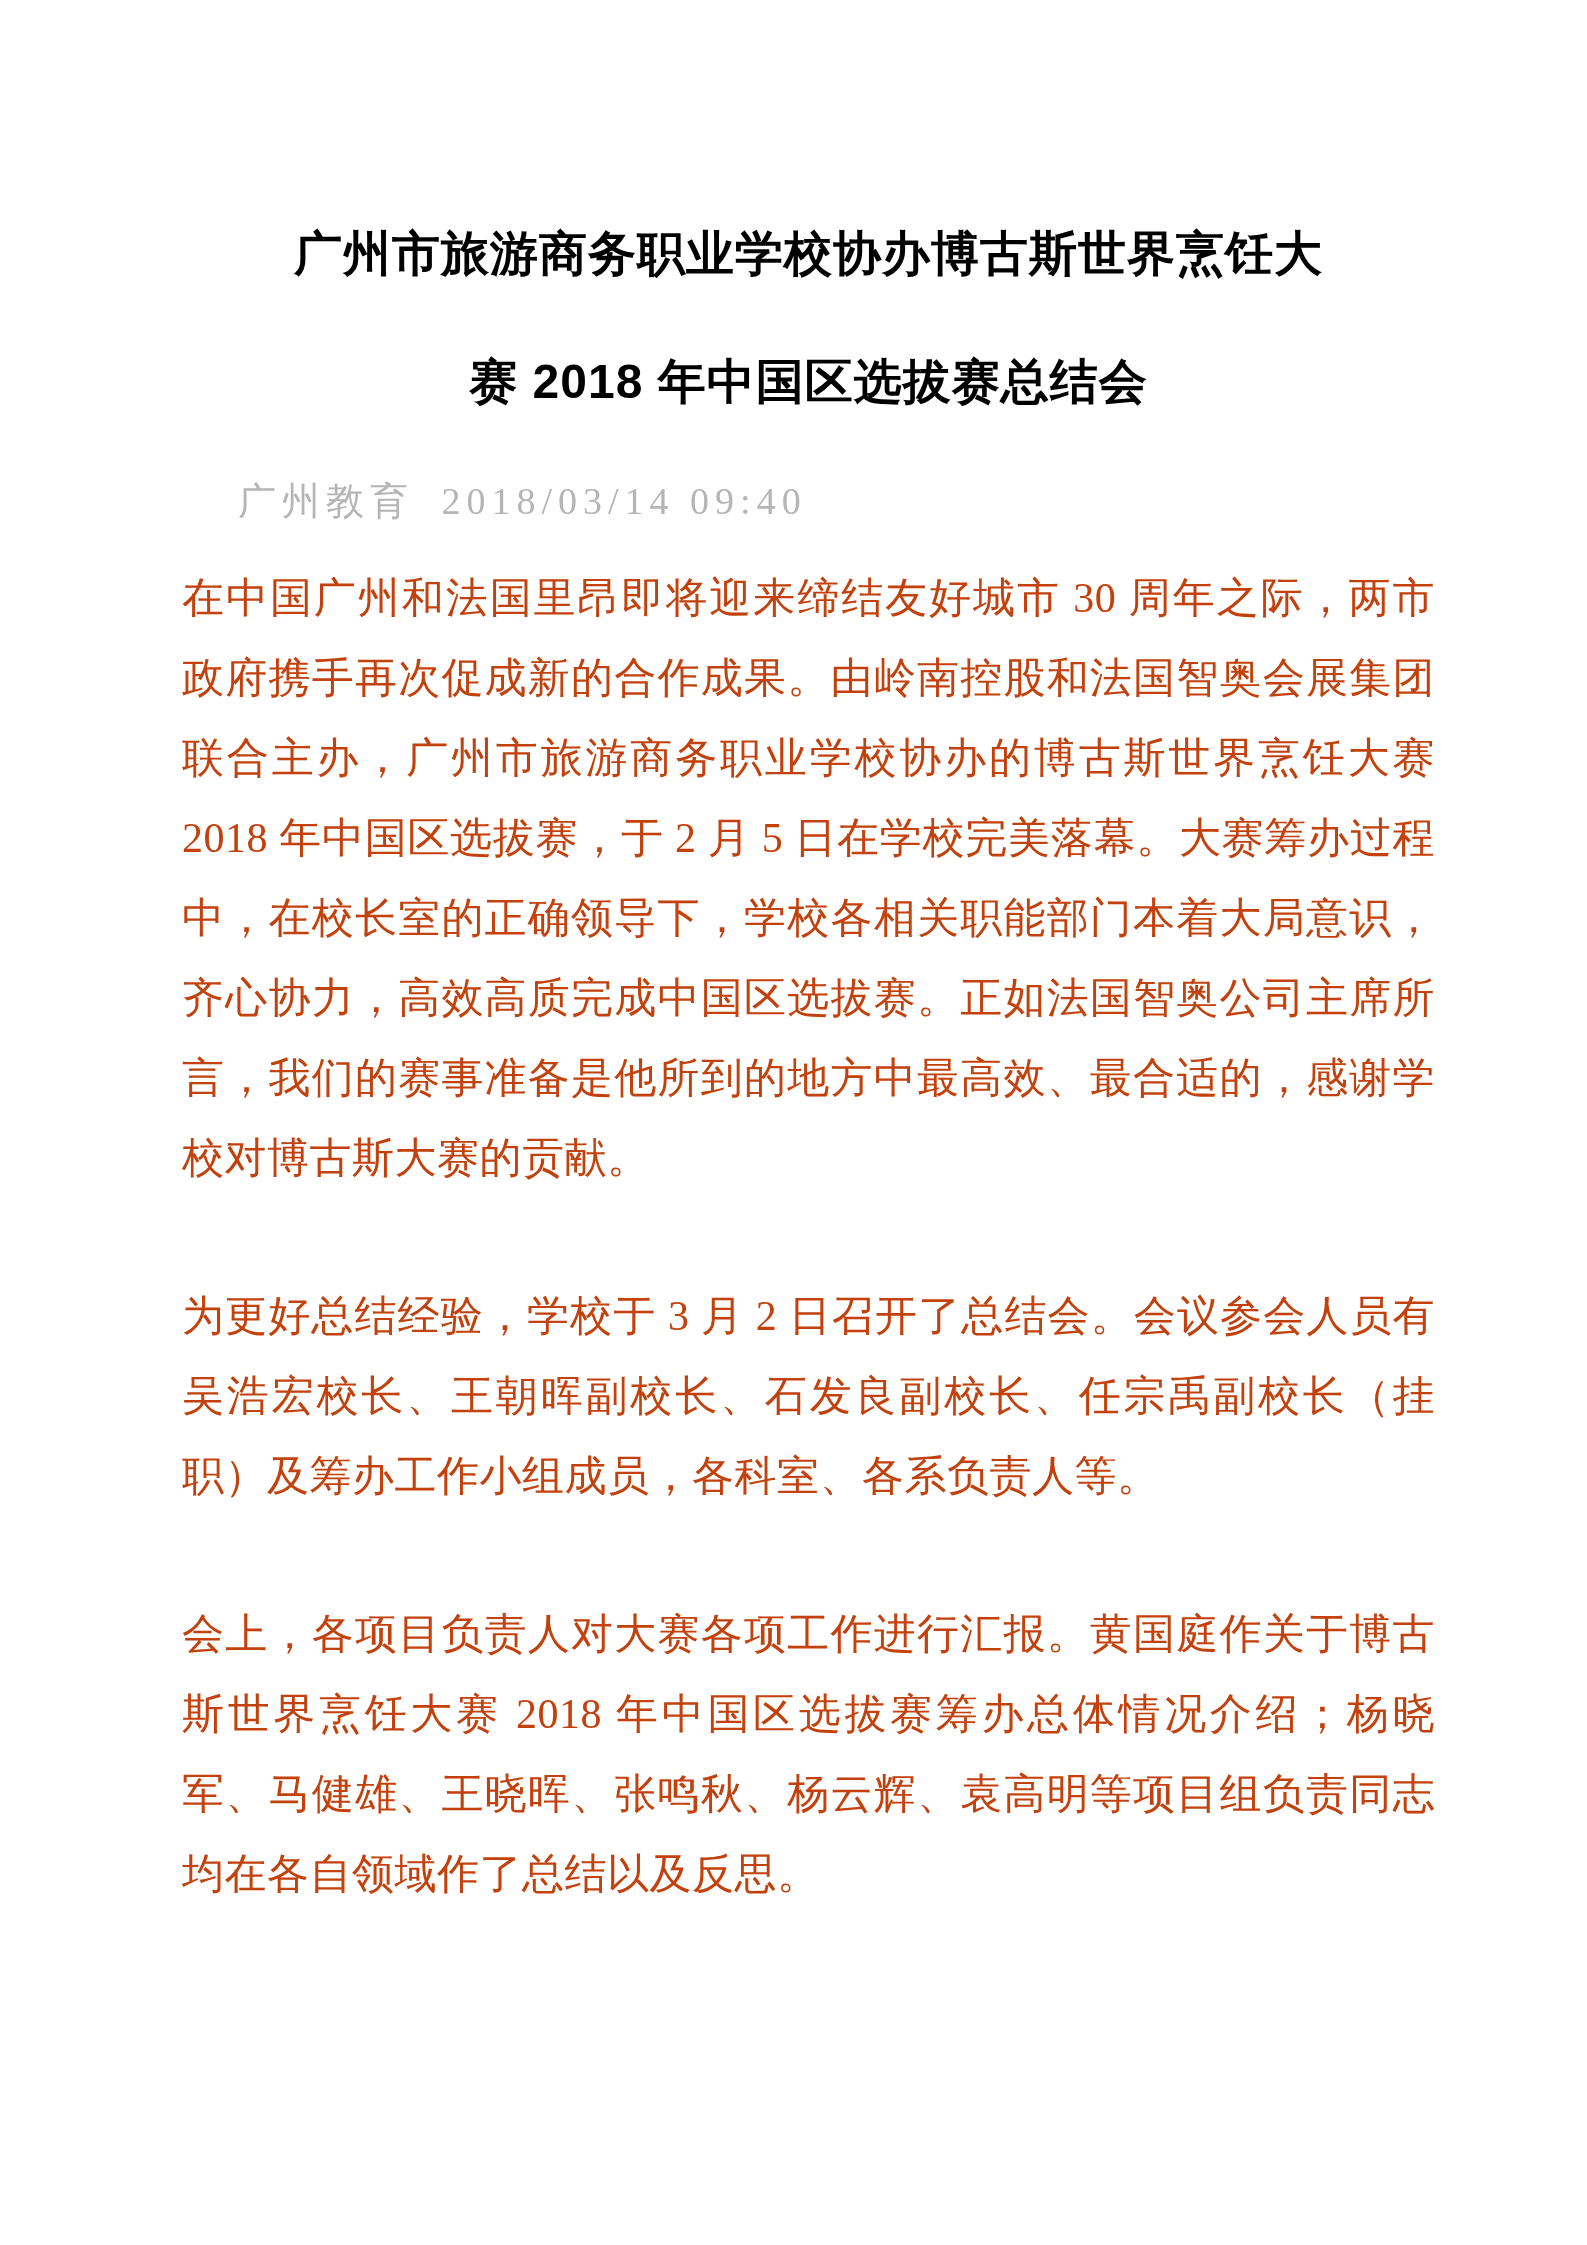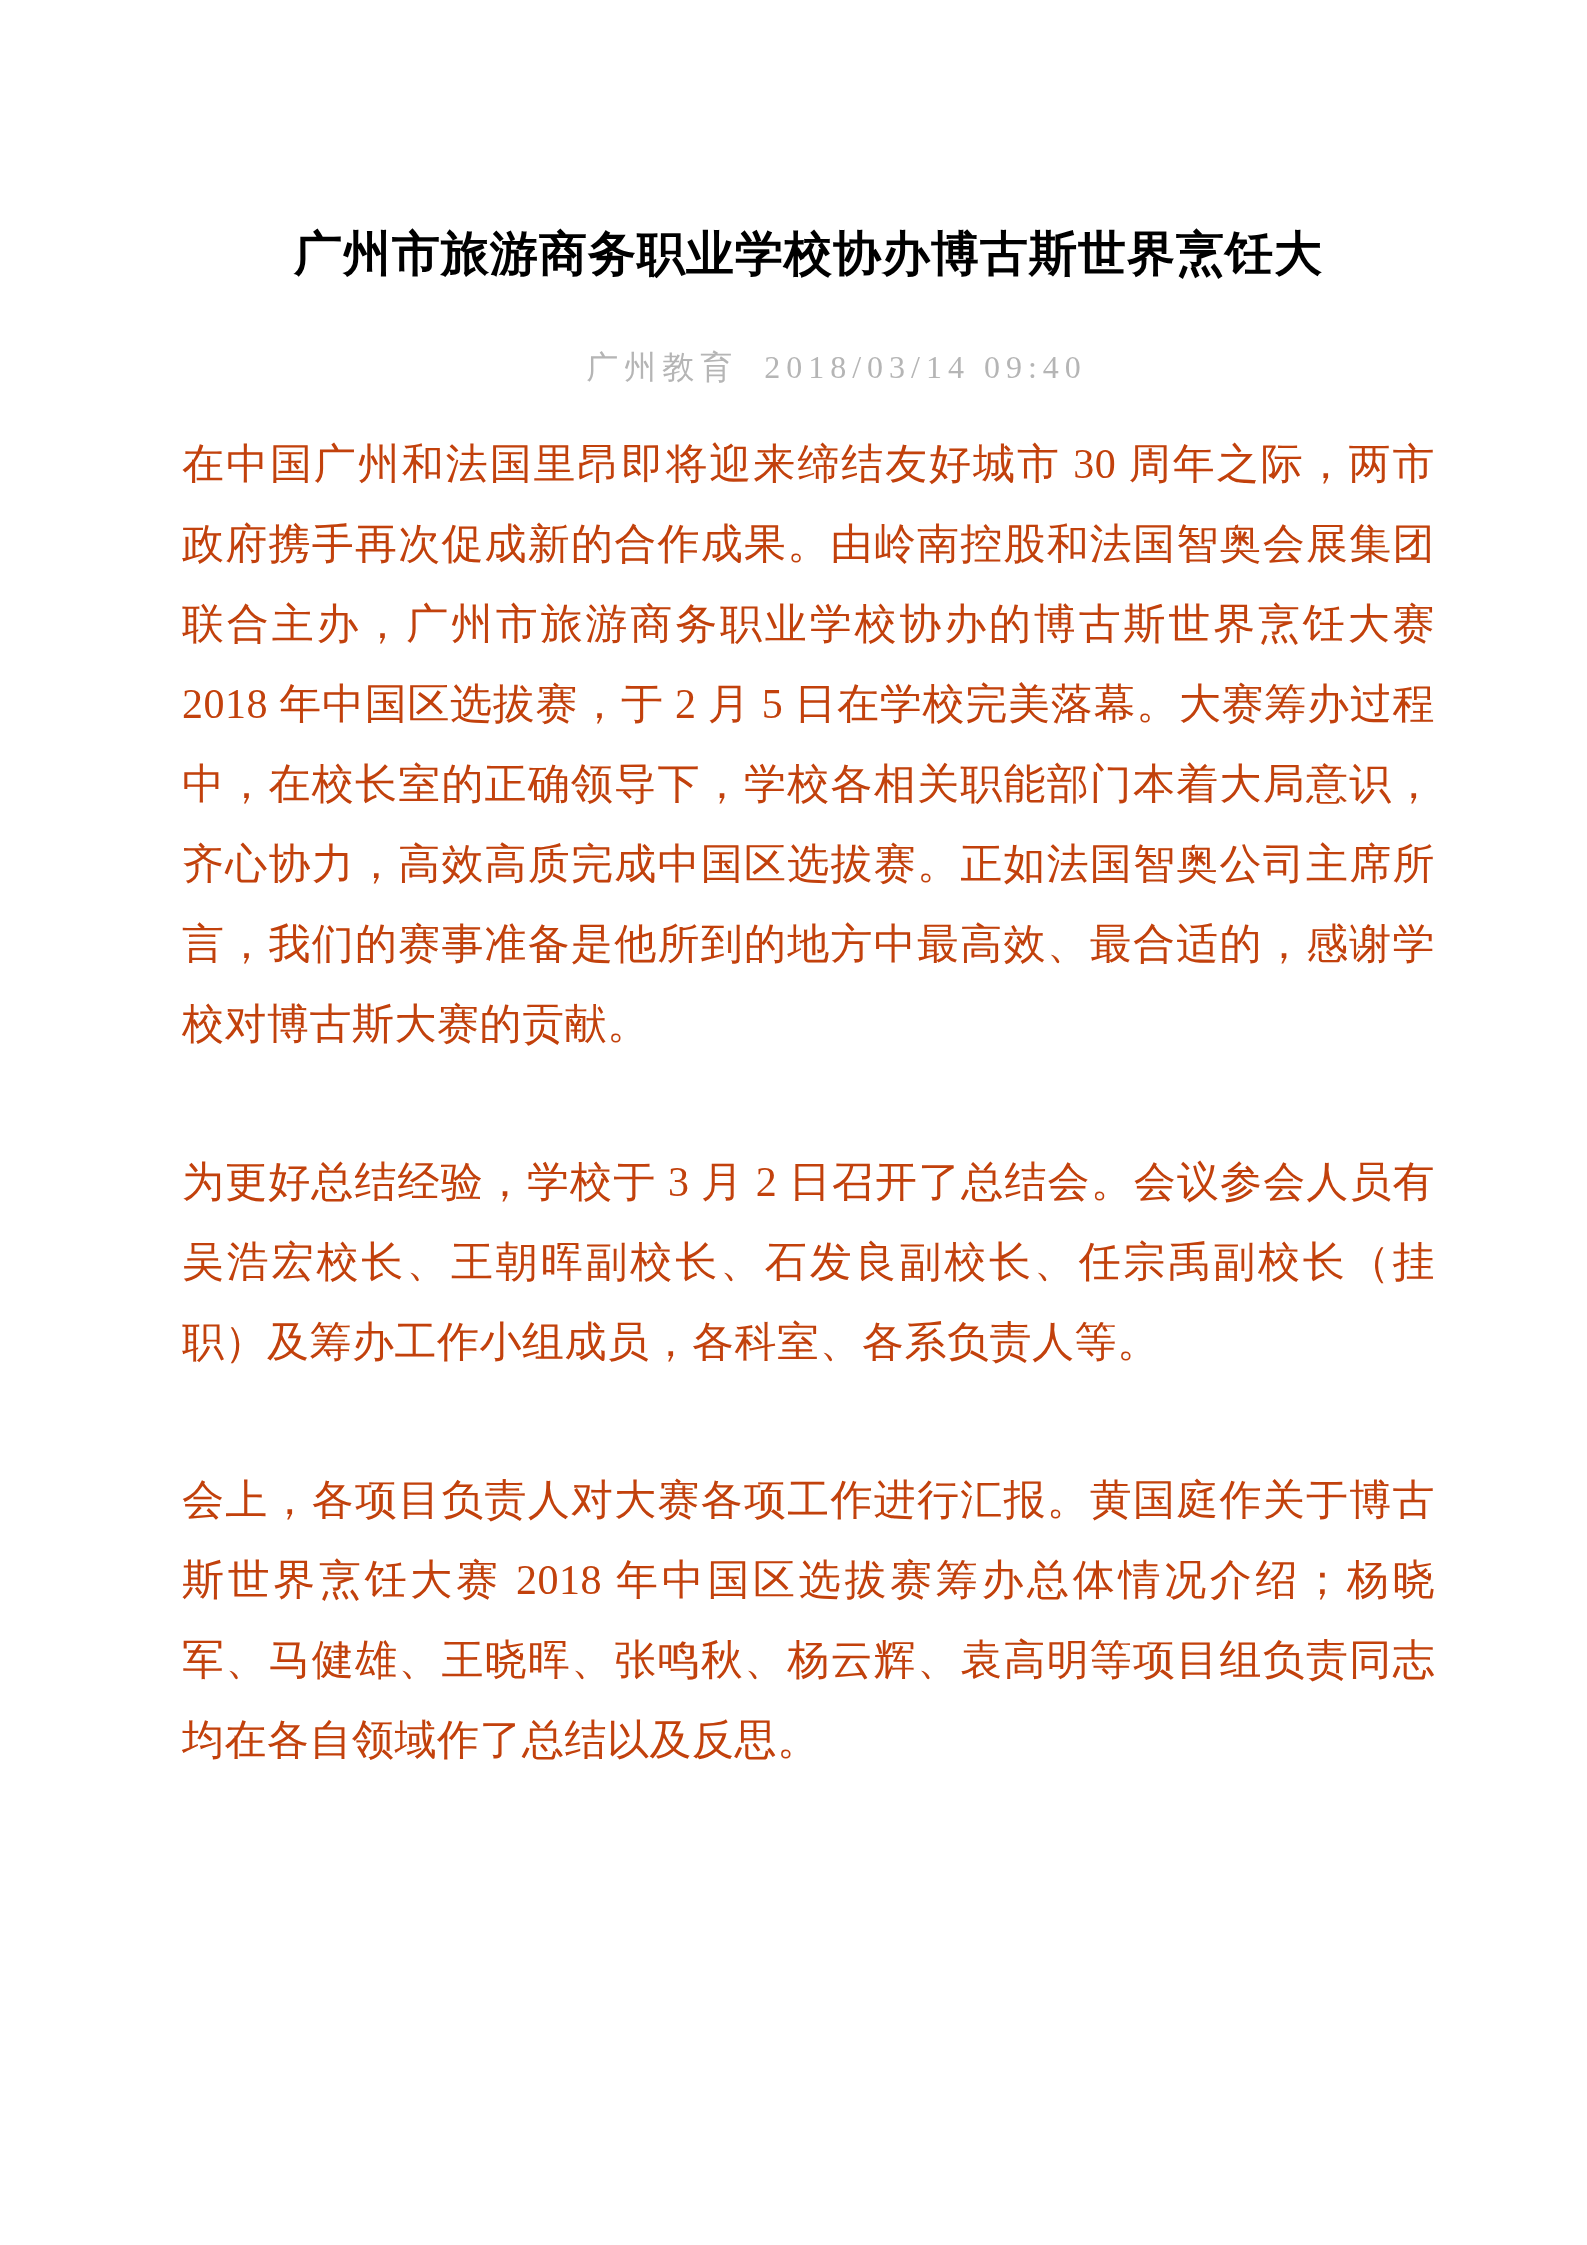--- a/index.html
+++ b/index.html
@@ -25,28 +25,27 @@
     line-height: 128px;
     color: #000000;
     text-align: center;
     letter-spacing: 1px;
   }
   .title-line {
     display: block;
     white-space: nowrap;
   }
   .byline {
-    margin-top: 24px;
+    margin-top: 30px;
     padding-left: 56px;
-    font-size: 32px;
+    font-size: 38px;
     line-height: 50px;
     letter-spacing: 6px;
     color: #b5b5b5;
     white-space: nowrap;
-    text-align: center;
   }
   .byline .date {
     margin-left: 12px;
   }
   .article-body {
     margin-top: 32px;
   }
   .article-body p {
     margin: 0 0 78px 0;
     font-size: 42px;
@@ -56,20 +55,21 @@
     text-align: justify;
   }
 </style>
 </head>
 <body>
 
 <div class="page">
 
   <h1 class="title">
     <span class="title-line">广州市旅游商务职业学校协办博古斯世界烹饪大</span>
+    <span class="title-line">赛 2018 年中国区选拔赛总结会</span>
   </h1>
 
   <div class="byline">
     <span class="source">广州教育</span>
     <span class="date">2018/03/14 09:40</span>
   </div>
 
   <div class="article-body">
     <p>在中国广州和法国里昂即将迎来缔结友好城市 30 周年之际，两市政府携手再次促成新的合作成果。由岭南控股和法国智奥会展集团联合主办，广州市旅游商务职业学校协办的博古斯世界烹饪大赛 2018 年中国区选拔赛，于 2 月 5 日在学校完美落幕。大赛筹办过程中，在校长室的正确领导下，学校各相关职能部门本着大局意识，齐心协力，高效高质完成中国区选拔赛。正如法国智奥公司主席所言，我们的赛事准备是他所到的地方中最高效、最合适的，感谢学校对博古斯大赛的贡献。</p>
     <p>为更好总结经验，学校于 3 月 2 日召开了总结会。会议参会人员有吴浩宏校长、王朝晖副校长、石发良副校长、任宗禹副校长（挂职）及筹办工作小组成员，各科室、各系负责人等。</p>

